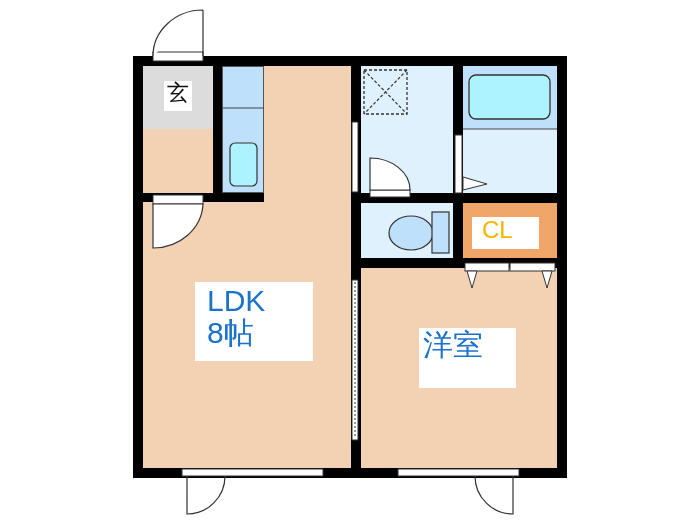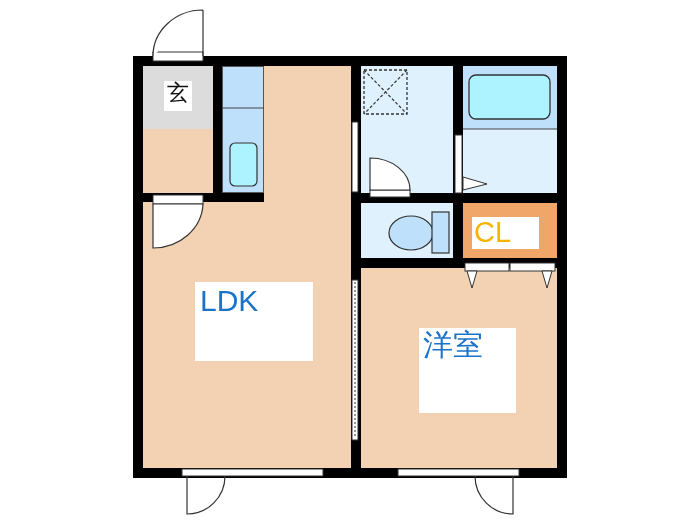--- a/index.html
+++ b/index.html
@@ -75,22 +75,23 @@
     <path d="M542 271 L547 288 L552 271 Z" fill="#fff" stroke="#333" stroke-width="1"></path>
 
     <rect x="182" y="469" width="141" height="7" fill="#fff" stroke="#333" stroke-width="1"></rect>
     <path d="M187 476 L187 514 A38 38 0 0 0 225 476" fill="none" stroke="#333" stroke-width="1.2"></path>
     <rect x="398" y="469" width="121" height="7" fill="#fff" stroke="#333" stroke-width="1"></rect>
     <path d="M513 476 L513 514 A38 38 0 0 1 475 476" fill="none" stroke="#333" stroke-width="1.2"></path>
   </svg>
 
   <div class="label-box" style="left:164px;top:81px;width:28px;height:30px;color:#111;font-size:22px;text-align:center;">玄</div>
 
-  <div class="label-box" style="left:195px;top:282px;width:118px;height:79px;font-size:30px;padding:3px 0 0 5px;box-sizing:border-box;">
+  <div class="label-box" style="left:195px;top:282px;width:118px;height:79px;font-size:30px;padding:3px 0 0 12px;box-sizing:border-box;">
     <div>LDK</div>
+    <div>8帖</div>
   </div>
 
-  <div class="label-box" style="left:472px;top:217px;width:67px;height:32px;color:#f6b400;font-size:29px;padding-left:2px;box-sizing:border-box;">CL</div>
+  <div class="label-box" style="left:472px;top:217px;width:67px;height:32px;color:#f6b400;font-size:24px;padding-left:10px;box-sizing:border-box;">CL</div>
 
-  <div class="label-box" style="left:419px;top:328px;width:97px;height:85px;font-size:30px;padding:1px 0 0 4px;box-sizing:border-box;">
+  <div class="label-box" style="left:419px;top:328px;width:97px;height:60px;font-size:30px;padding:1px 0 0 4px;box-sizing:border-box;">
     <div>洋室</div>
   </div>
 </div>
 
 </body></html>

